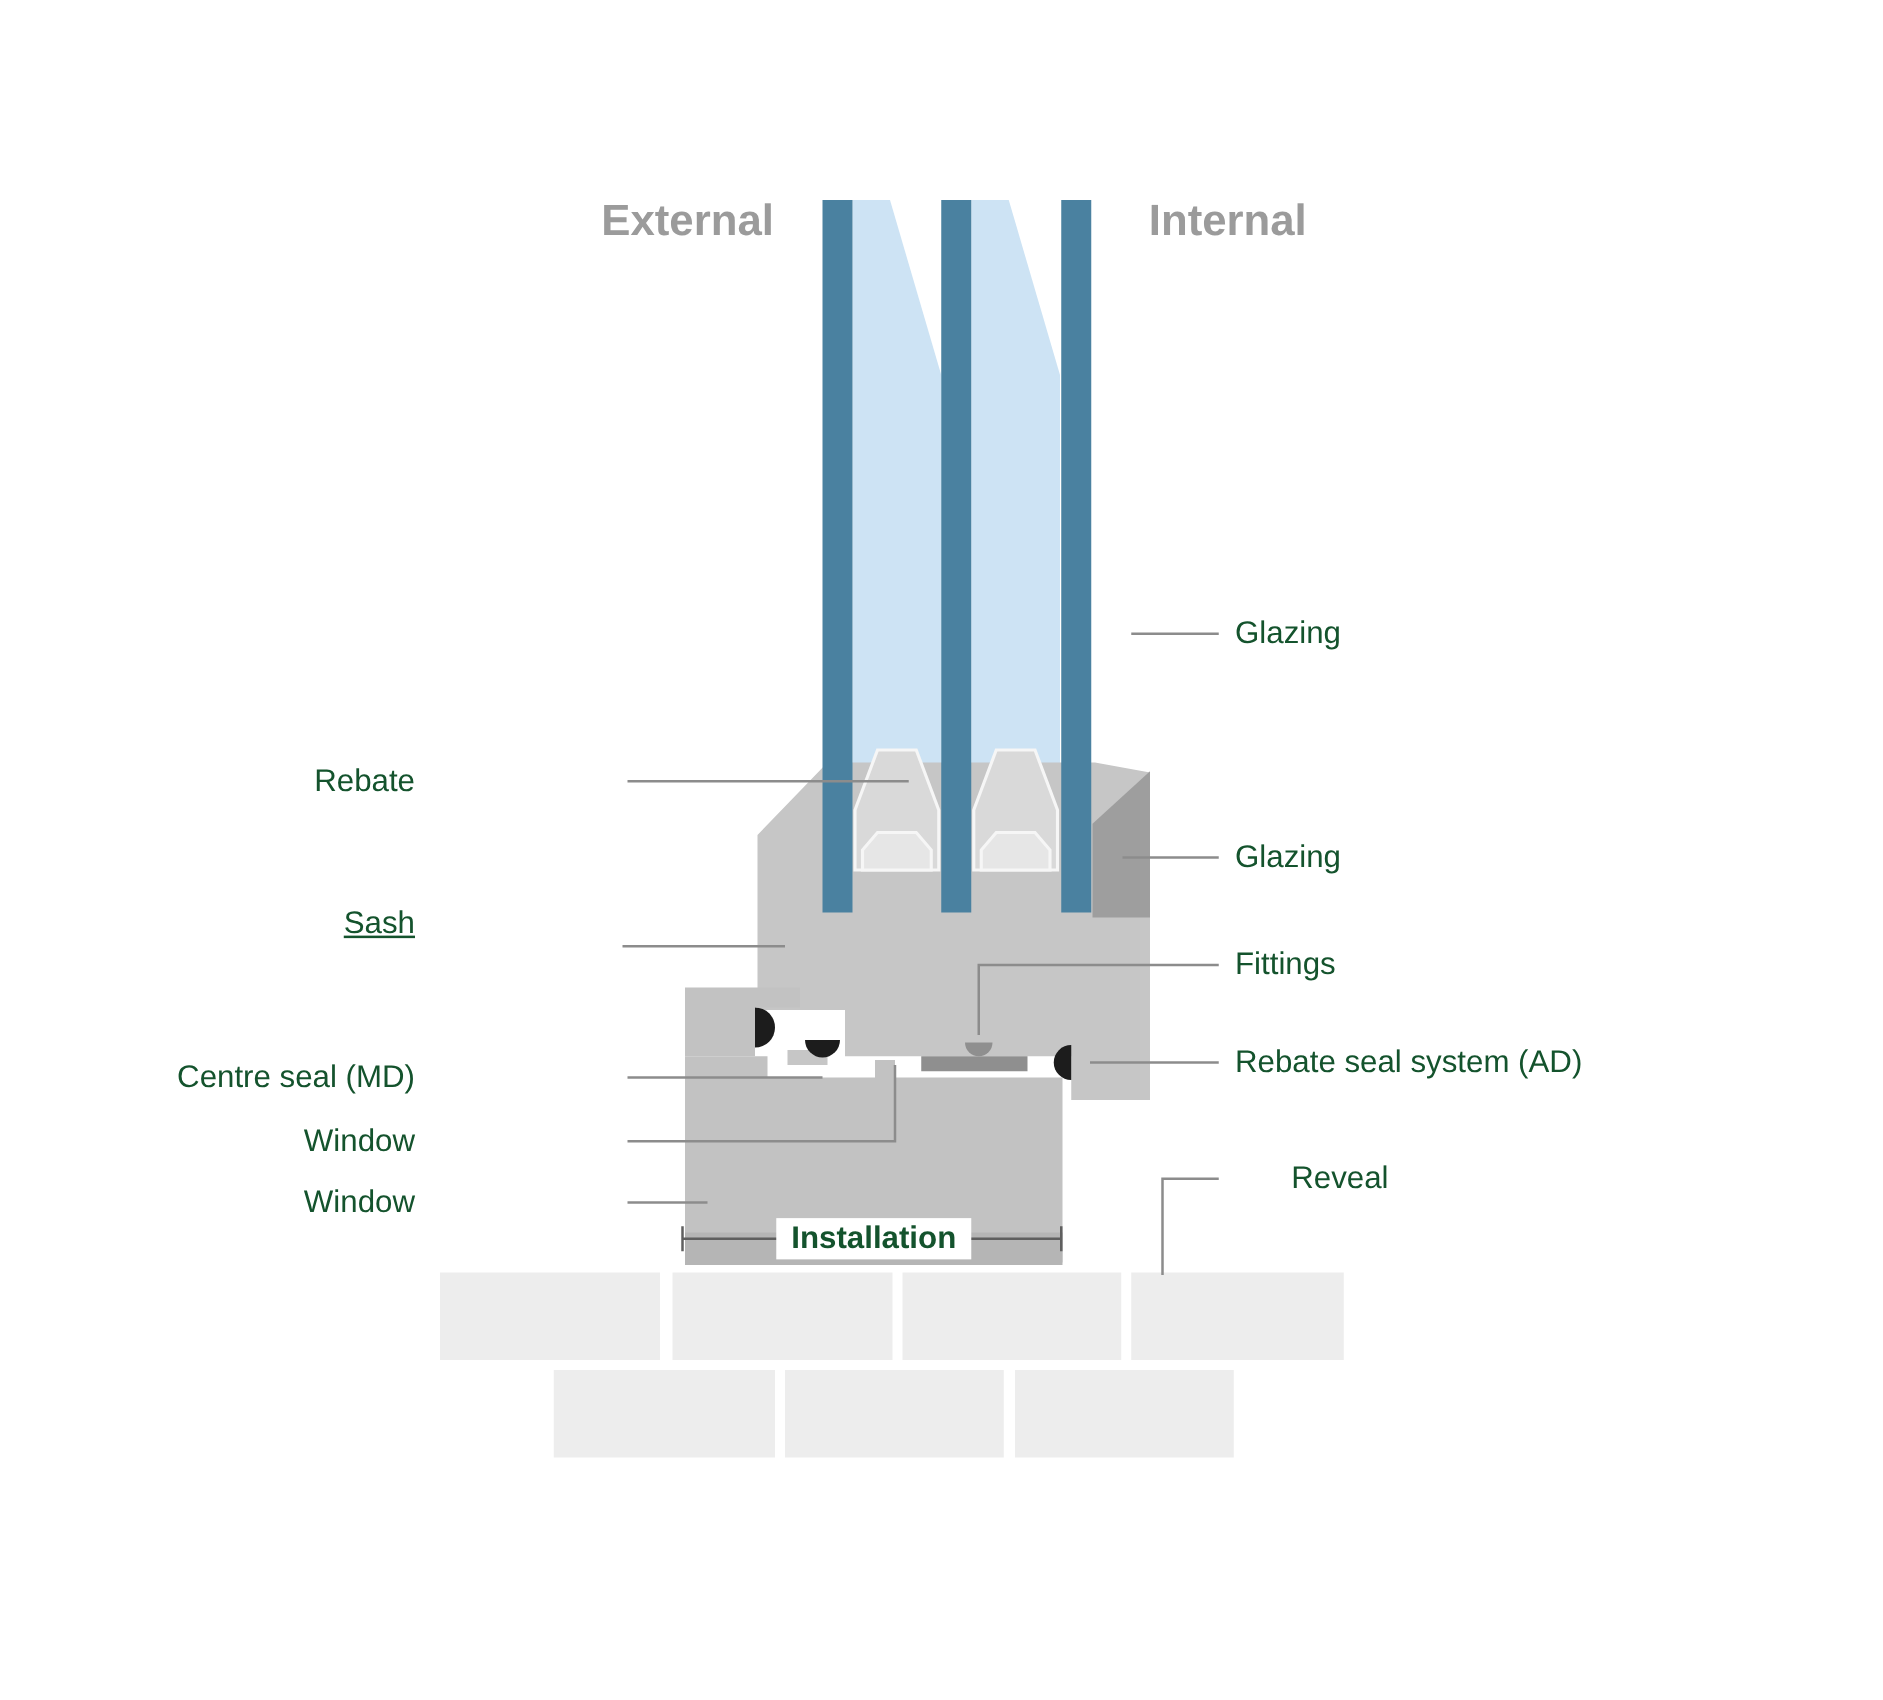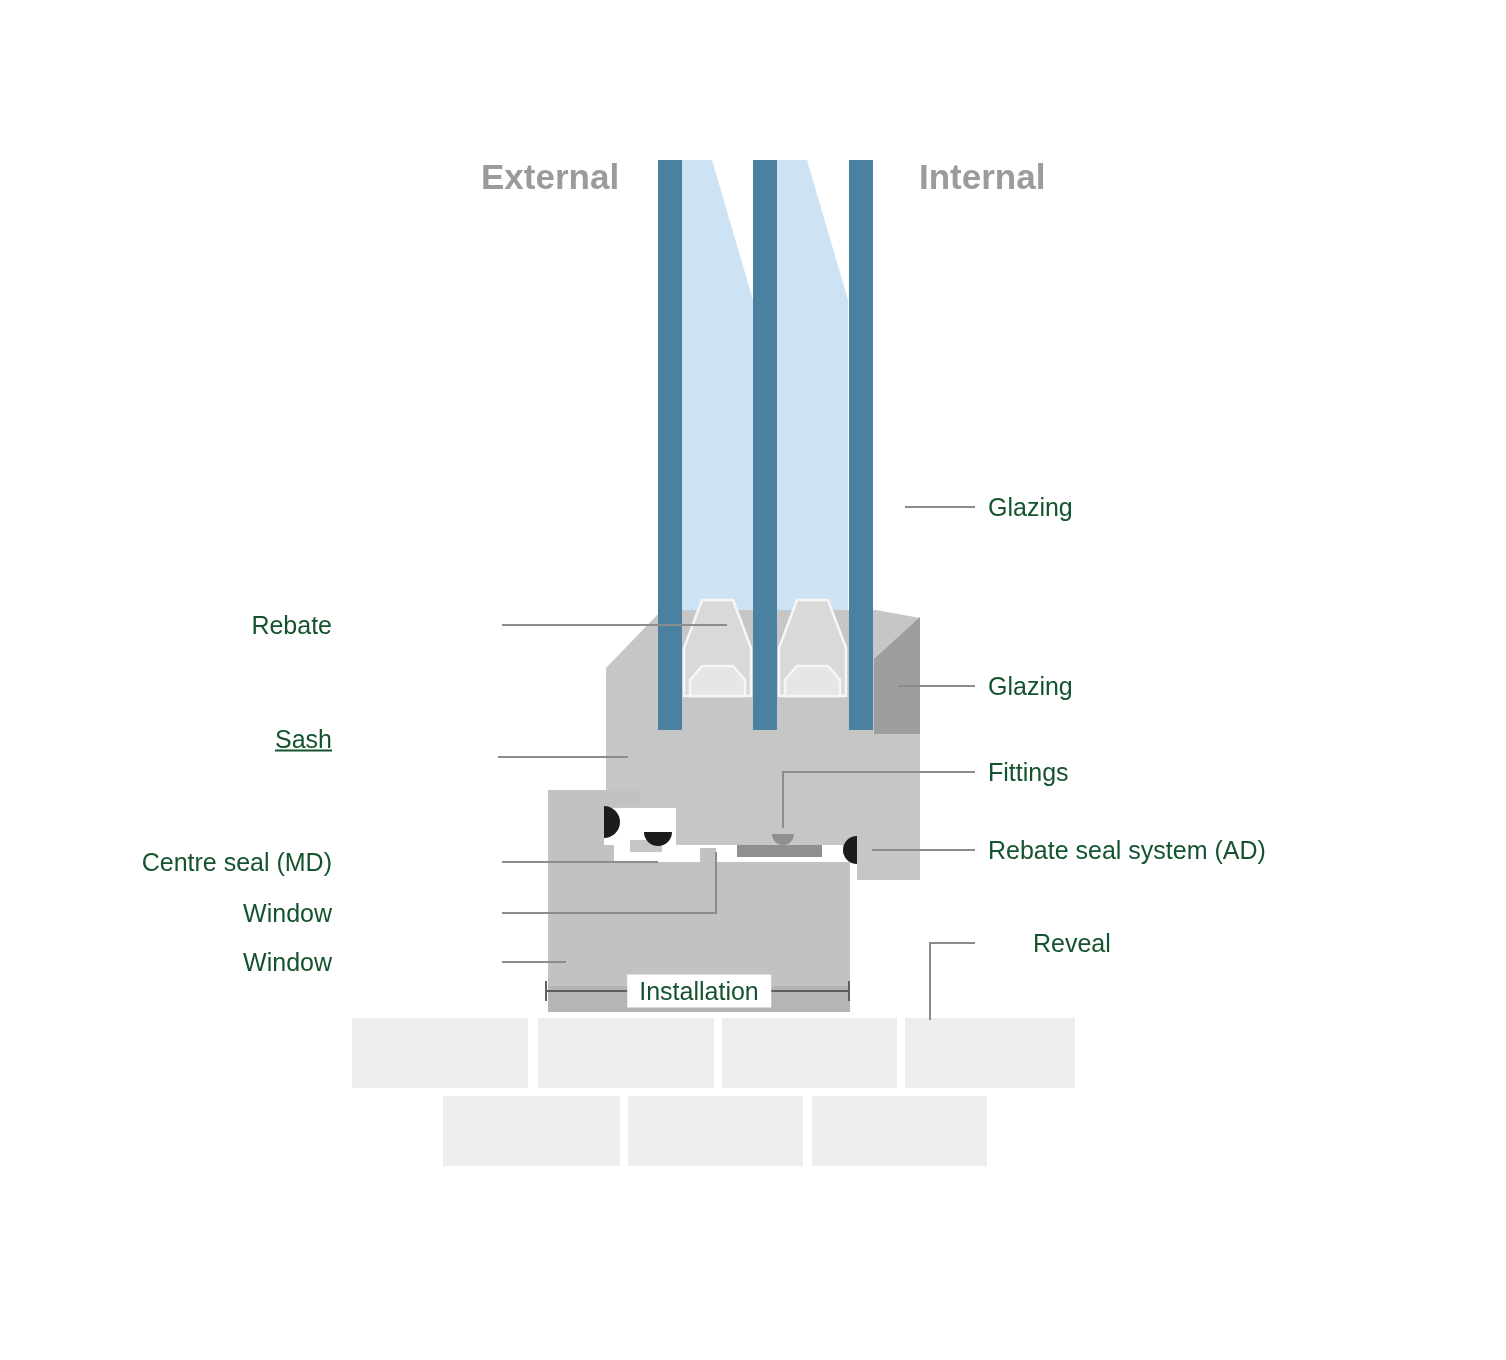--- a/index.html
+++ b/index.html
@@ -20,20 +20,21 @@
     transform: translateY(-50%);
     line-height: 1;
   }
   .lbl-left  { right: 1016px; text-align: right; }
   .lbl-right { left: 988px; }
   .lbl-center {
     left: 699px;
     transform: translate(-50%, -50%);
     background: #ffffff;
     padding: 4px 12px;
+    font-weight: bold;
   }
   .hdr {
     position: absolute;
     font-size: 35px;
     font-weight: 700;
     color: #9b9b9b;
     white-space: nowrap;
     line-height: 1;
   }
   .leader { fill: none; stroke-width: 2; }

